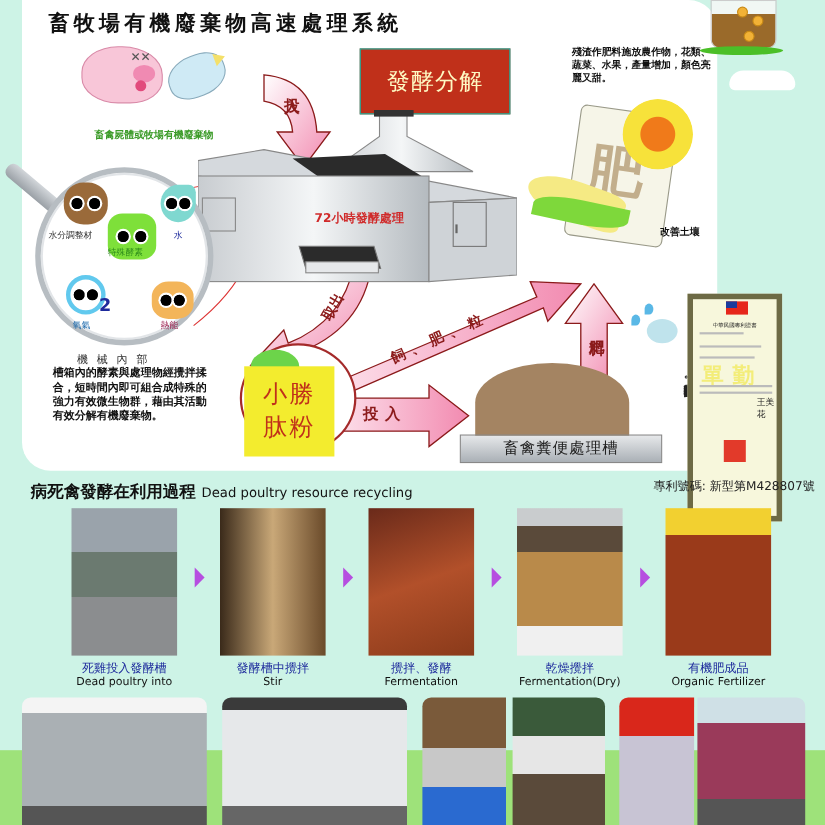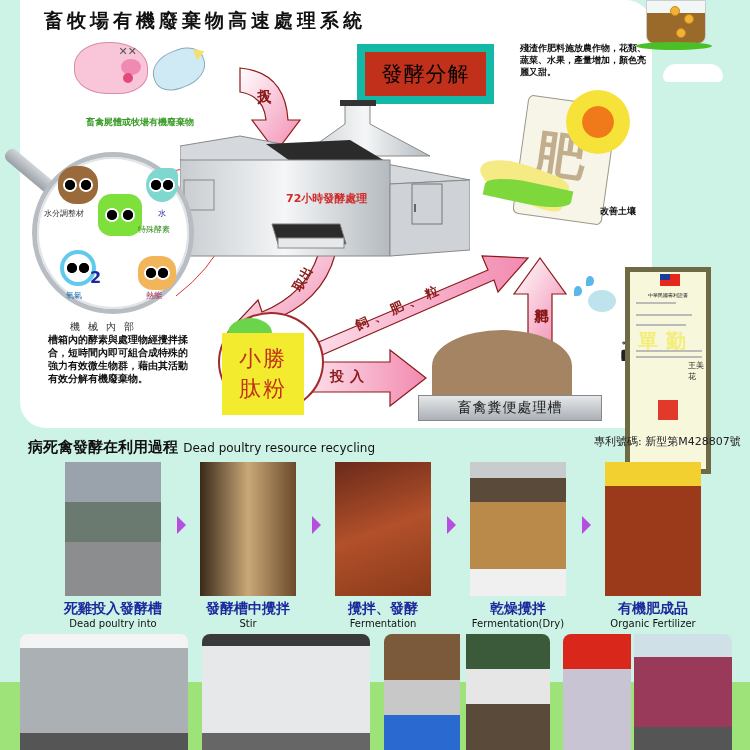--- a/index.html
+++ b/index.html
@@ -13,21 +13,21 @@
   .pig { position: absolute; left: 74px; top: 42px; width: 74px; height: 52px; background: #f8c6d8; border-radius: 45% 50% 40% 45%; border: 1px solid #d98aa8; }
   .pig .snout { position: absolute; right: 6px; top: 16px; width: 20px; height: 16px; background: #f08ab2; border-radius: 50%; }
   .pig .tongue { position: absolute; right: 14px; top: 30px; width: 10px; height: 10px; background: #e24a7c; border-radius: 50%; }
   .pig .eyes { position: absolute; right: 10px; top: 2px; font-size: 11px; color: #555; }
   .bird { position: absolute; left: 152px; top: 50px; width: 54px; height: 38px; background: #cfeaf5; border-radius: 50% 40% 50% 40%; border: 1px solid #8ab; transform: rotate(-20deg); }
   .bird .beak { position: absolute; right: -4px; top: 4px; width: 0; height: 0; border-left: 10px solid #f4e06a; border-top: 6px solid transparent; border-bottom: 6px solid transparent; }
   .animals-caption { position: absolute; left: 86px; top: 116px; font-size: 9px; color: #3b9b28; font-weight: bold; }
   .arrow-label { position: absolute; color: #8b1a1a; font-weight: bold; }
 
   
-  .ferment-box { position: absolute; left: 327px; top: 44px; width: 137px; height: 60px; background: #c0301a; border: 8px solid #14b8a6; color: #000000; font-size: 21px; display: flex; align-items: center; justify-content: center; letter-spacing: 1px; margin-left: 30px; }
+  .ferment-box { position: absolute; left: 327px; top: 44px; width: 137px; height: 60px; background: #c0301a; border: 1px solid #14b8a6; color: #fef9c3; font-size: 21px; display: flex; align-items: center; justify-content: center; letter-spacing: 1px; }
 
   
   .machine { position: absolute; left: 180px; top: 100px; width: 290px; height: 160px; }
 
   
   .mag-ring { position: absolute; left: 32px; top: 152px; width: 162px; height: 162px; border-radius: 50%; border: 5px solid #b7bdc2; background: #fff; box-shadow: inset 0 0 0 2px #e2e5e8; }
   .mag-handle { position: absolute; left: -10px; top: 108px; width: 70px; height: 14px; background: linear-gradient(#d2d6da, #9aa0a6); transform: rotate(40deg); border-radius: 6px; }
   .mag-label { position: absolute; font-size: 8px; }
   .blob { position: absolute; border-radius: 50%; display: flex; align-items: center; justify-content: center; }
   .eyes-dot { width: 26px; display: flex; justify-content: space-between; }
@@ -71,21 +71,21 @@
   .cert .sign { position: absolute; left: 34px; top: 88px; font-size: 8px; color: #222; font-family: "DejaVu Serif", serif; margin-left: 24px; }
   .cert .watermark { position: absolute; left: 8px; top: 56px; font-size: 20px; color: rgba(240,230,40,0.55); font-weight: bold; letter-spacing: 8px; }
   .patent { position: absolute; left: 594px; top: 434px; font-size: 11px; color: #222; }
 
   
   .process-title { position: absolute; left: 28px; top: 438px; font-size: 15px; color: #111; font-weight: bold; }
   .process-title span.en { font-size: 12px; font-weight: normal; }
   .step { position: absolute; top: 462px; width: 96px; height: 134px; background: #7a4a28; overflow: hidden; }
   .step-arrow { position: absolute; top: 516px; width: 0; height: 0; border-left: 9px solid #b64ee0; border-top: 9px solid transparent; border-bottom: 9px solid transparent; }
   .step-cap { position: absolute; top: 600px; width: 130px; text-align: center; }
-  .step-cap .zh { display: block; font-size: 14px; color: #1d2a9c; font-family: "DejaVu Serif", serif; font-weight: bold; }
+  .step-cap .zh { display: block; font-size: 11px; color: #1d2a9c; font-family: "DejaVu Serif", serif; }
   .step-cap .en { display: block; font-size: 10px; color: #111; }
 
   
   .green-wave { position: absolute; left: 0; top: 682px; width: 750px; height: 68px; background: #9ee27a; }
   .photo { position: absolute; top: 634px; height: 116px; border-radius: 8px 8px 0 0; overflow: hidden; }
 </style>
 </head>
 <body>
 
 <div class="panel"></div>
@@ -184,21 +184,21 @@
       <i></i>
     </div>
   </div>
 <div class="mag-label" style="left:158px;top:208px;color:#1d2a9c;">水</div>
 <div class="blob" style="left:98px;top:194px;width:44px;height:42px;background:#7ee03a;border-radius:30%;">
     <div class="eyes-dot">
       <i></i>
       <i></i>
     </div>
   </div>
-<div class="mag-label" style="left:98px;top:224px;color:#2c8a1a;margin-left:40px;">特殊酵素</div>
+<div class="mag-label" style="left:98px;top:224px;color:#2c8a1a;">特殊酵素</div>
 <div class="blob" style="left:60px;top:250px;width:36px;height:36px;border:4px solid #61c9ee;background:#fff;">
     <div class="eyes-dot" style="width:22px">
       <i></i>
       <i></i>
     </div>
   </div>
 <div style="position:absolute;left:90px;top:268px;font-size:16px;font-weight:bold;color:#1d2a9c;">2</div>
 <div class="mag-label" style="left:66px;top:290px;color:#1d6aac;">氧氣</div>
 <div class="blob" style="left:138px;top:256px;width:38px;height:34px;background:#f3b55a;border-radius:40%;">
     <div class="eyes-dot" style="width:22px">

